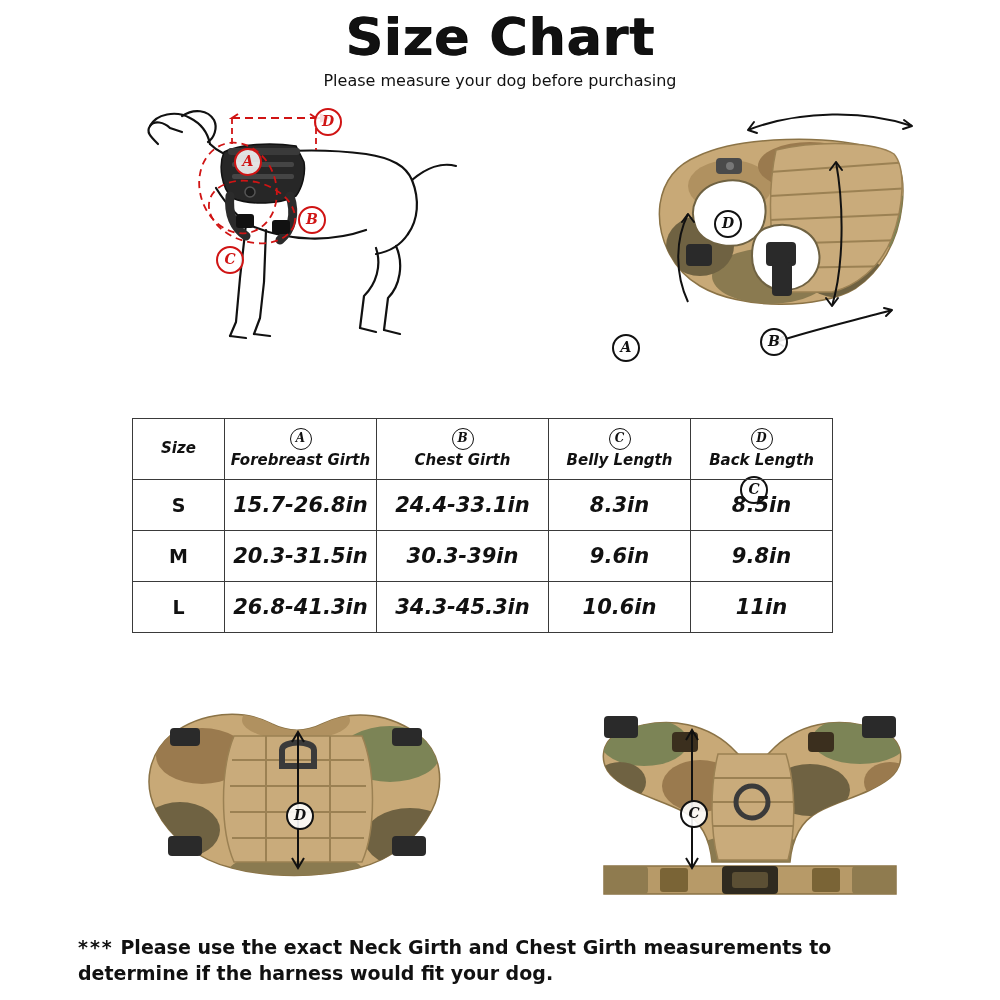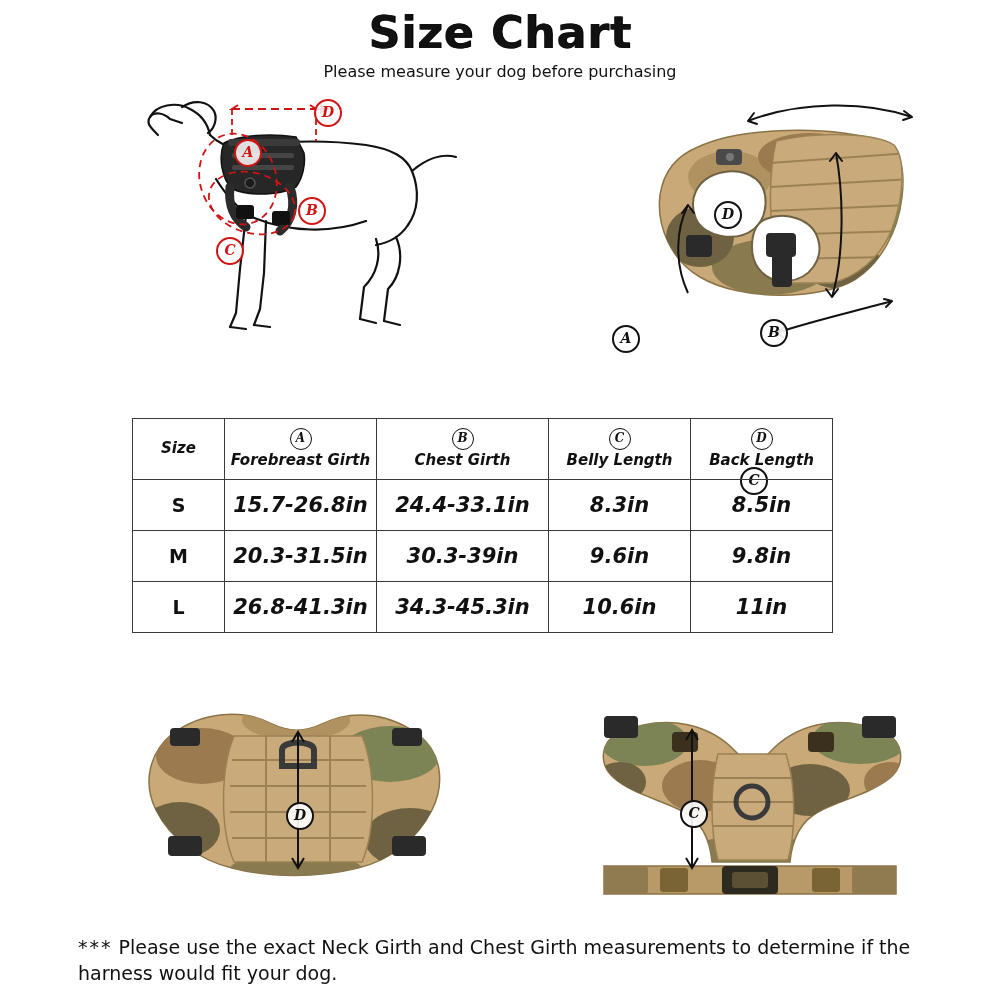--- a/index.html
+++ b/index.html
@@ -14,21 +14,21 @@
     color: #111;
     position: relative;
     overflow: hidden;
   }
 
   
   .page-title {
     text-align: center;
     font-family: "DejaVu Sans", sans-serif;
     font-weight: bold;
-    font-size: 44px;
+    font-size: 52px;
     letter-spacing: 1px;
     margin: 10px 0 0 0;
     color: #111;
     line-height: 1.05;
     text-shadow: 1px 0 0 #000;
   }
   .page-subtitle {
     text-align: center;
     font-size: 16px;
     margin-top: 6px;
@@ -136,21 +136,21 @@
   .bottom-left { left: 110px; width: 360px; height: 225px; }
   .bottom-right { left: 560px; width: 380px; height: 225px; }
 
   
   .footnote {
     position: absolute;
     left: 78px;
     top: 935px;
     width: 860px;
     font-size: 19px;
-    font-weight: normal;
+    font-weight: bold;
     line-height: 1.35;
     color: #111;
     font-family: "DejaVu Sans", sans-serif;
   }
   .footnote .stars { letter-spacing: 2px; }
 
   svg { display: block; }
 </style>
 </head>
 <body>

